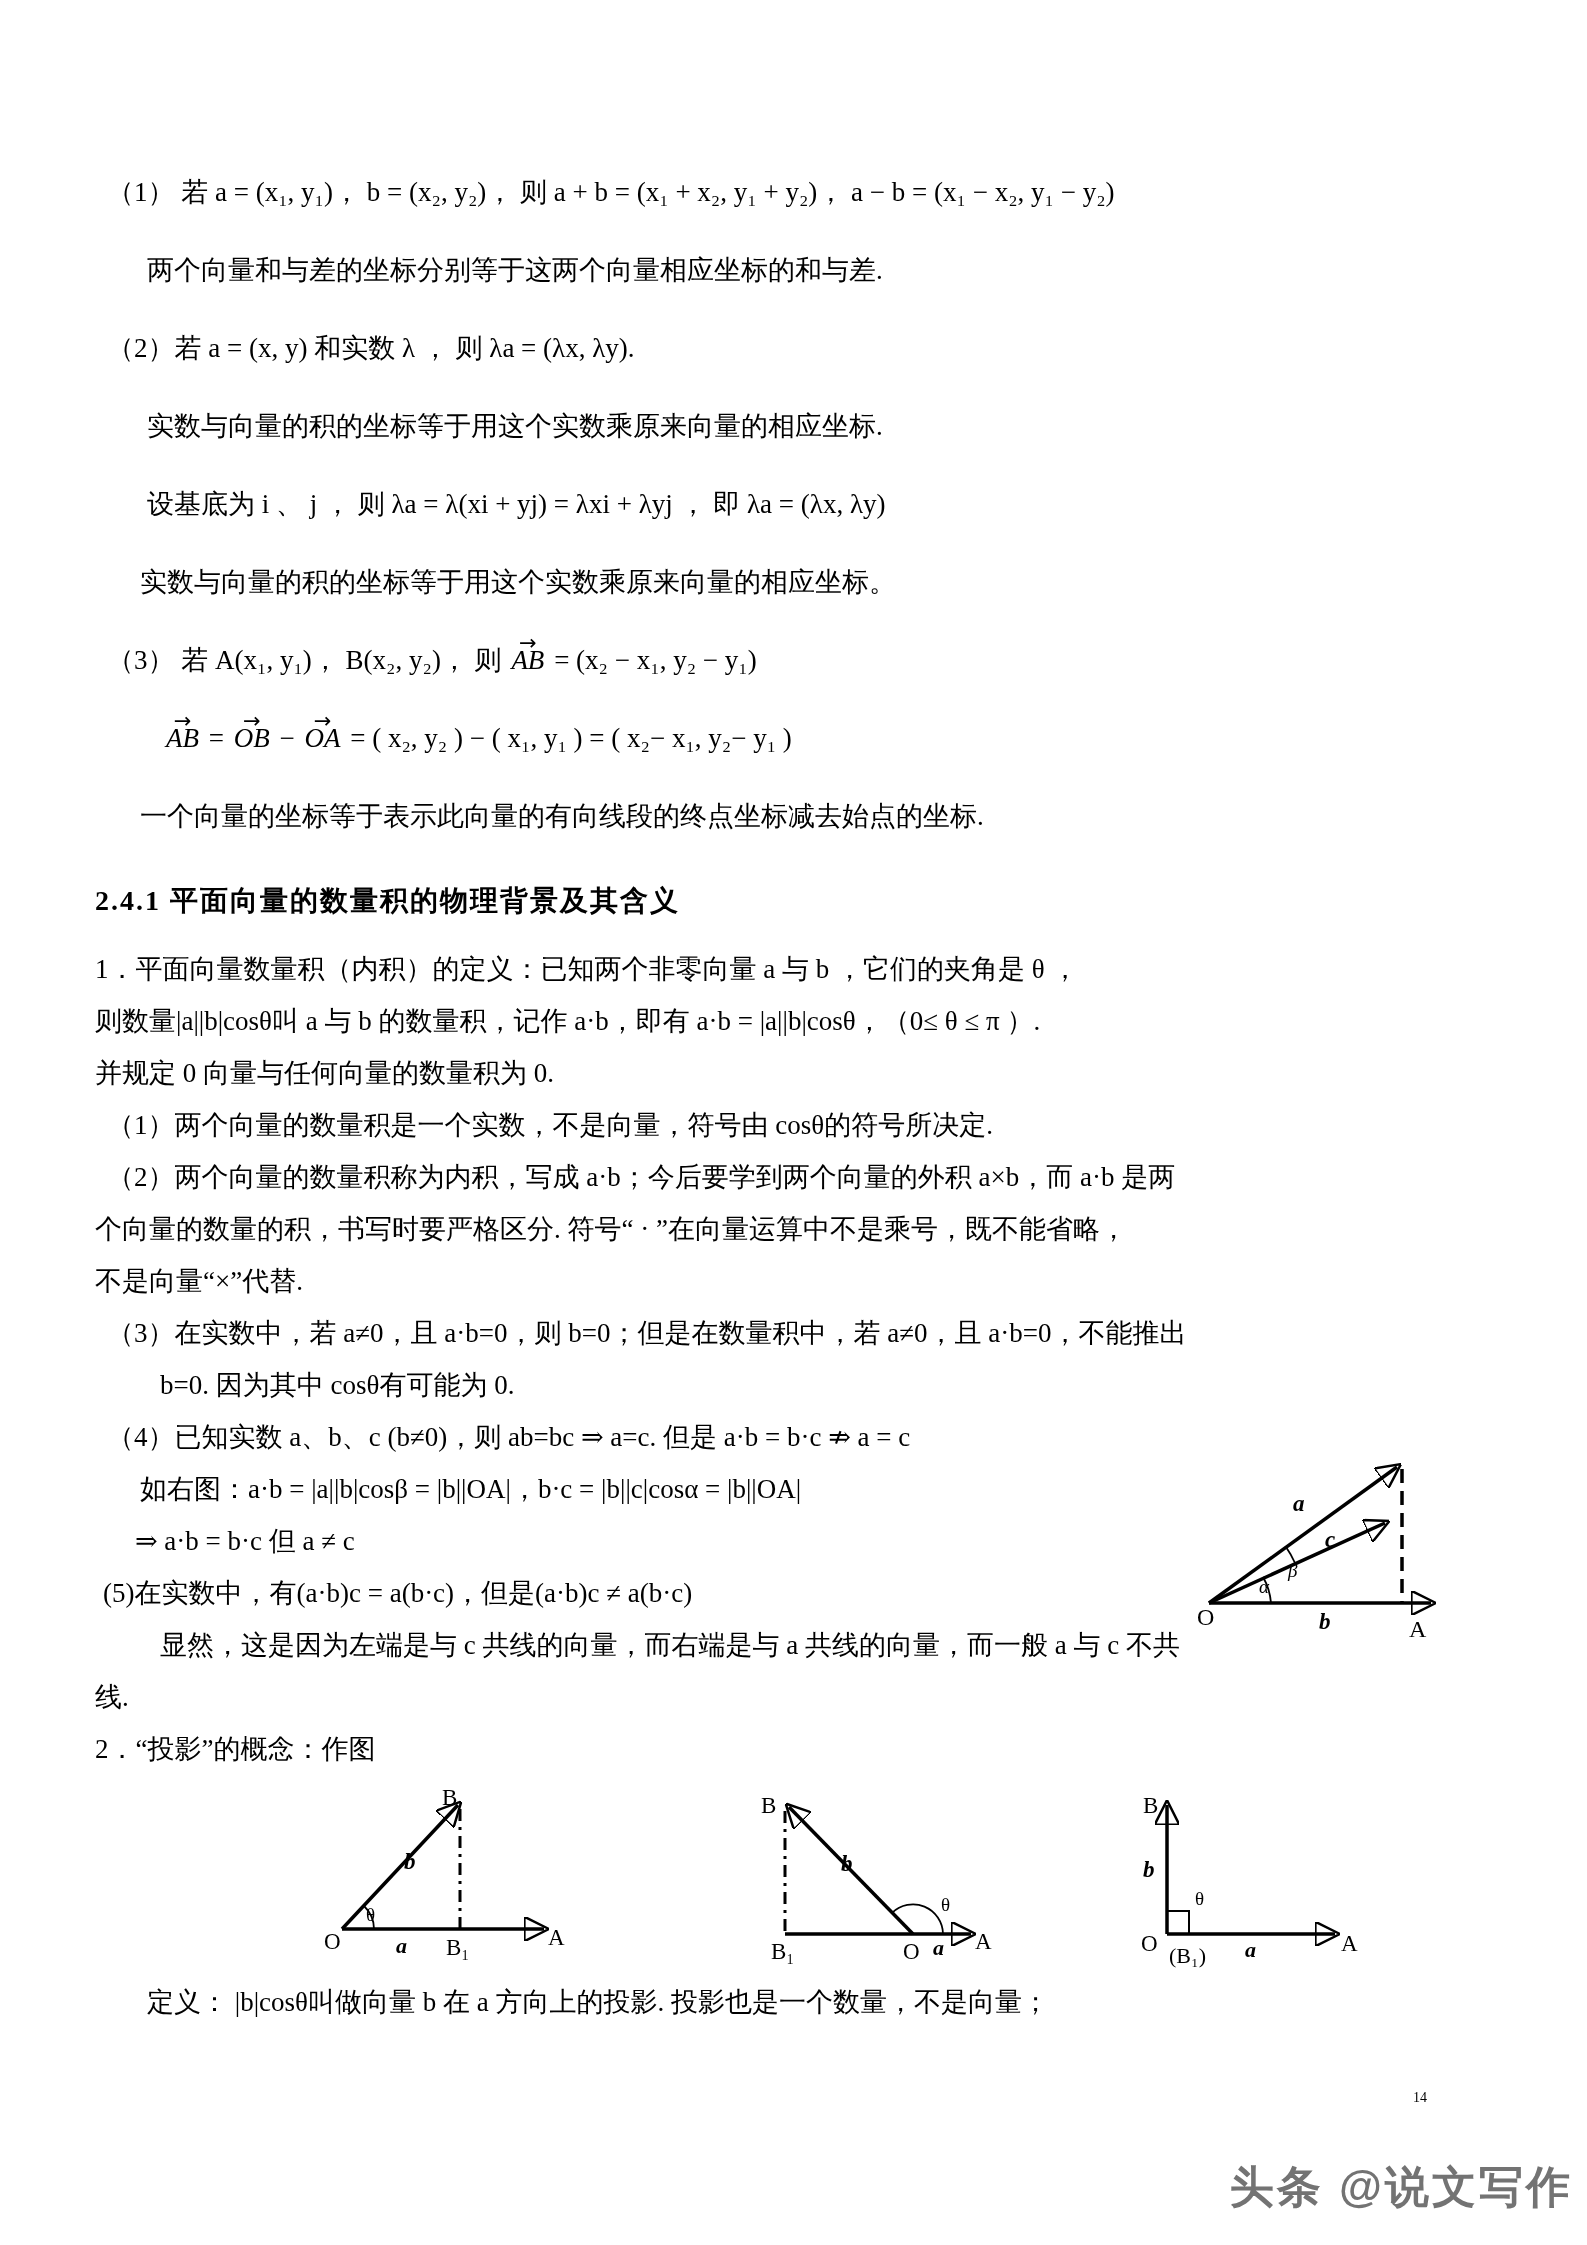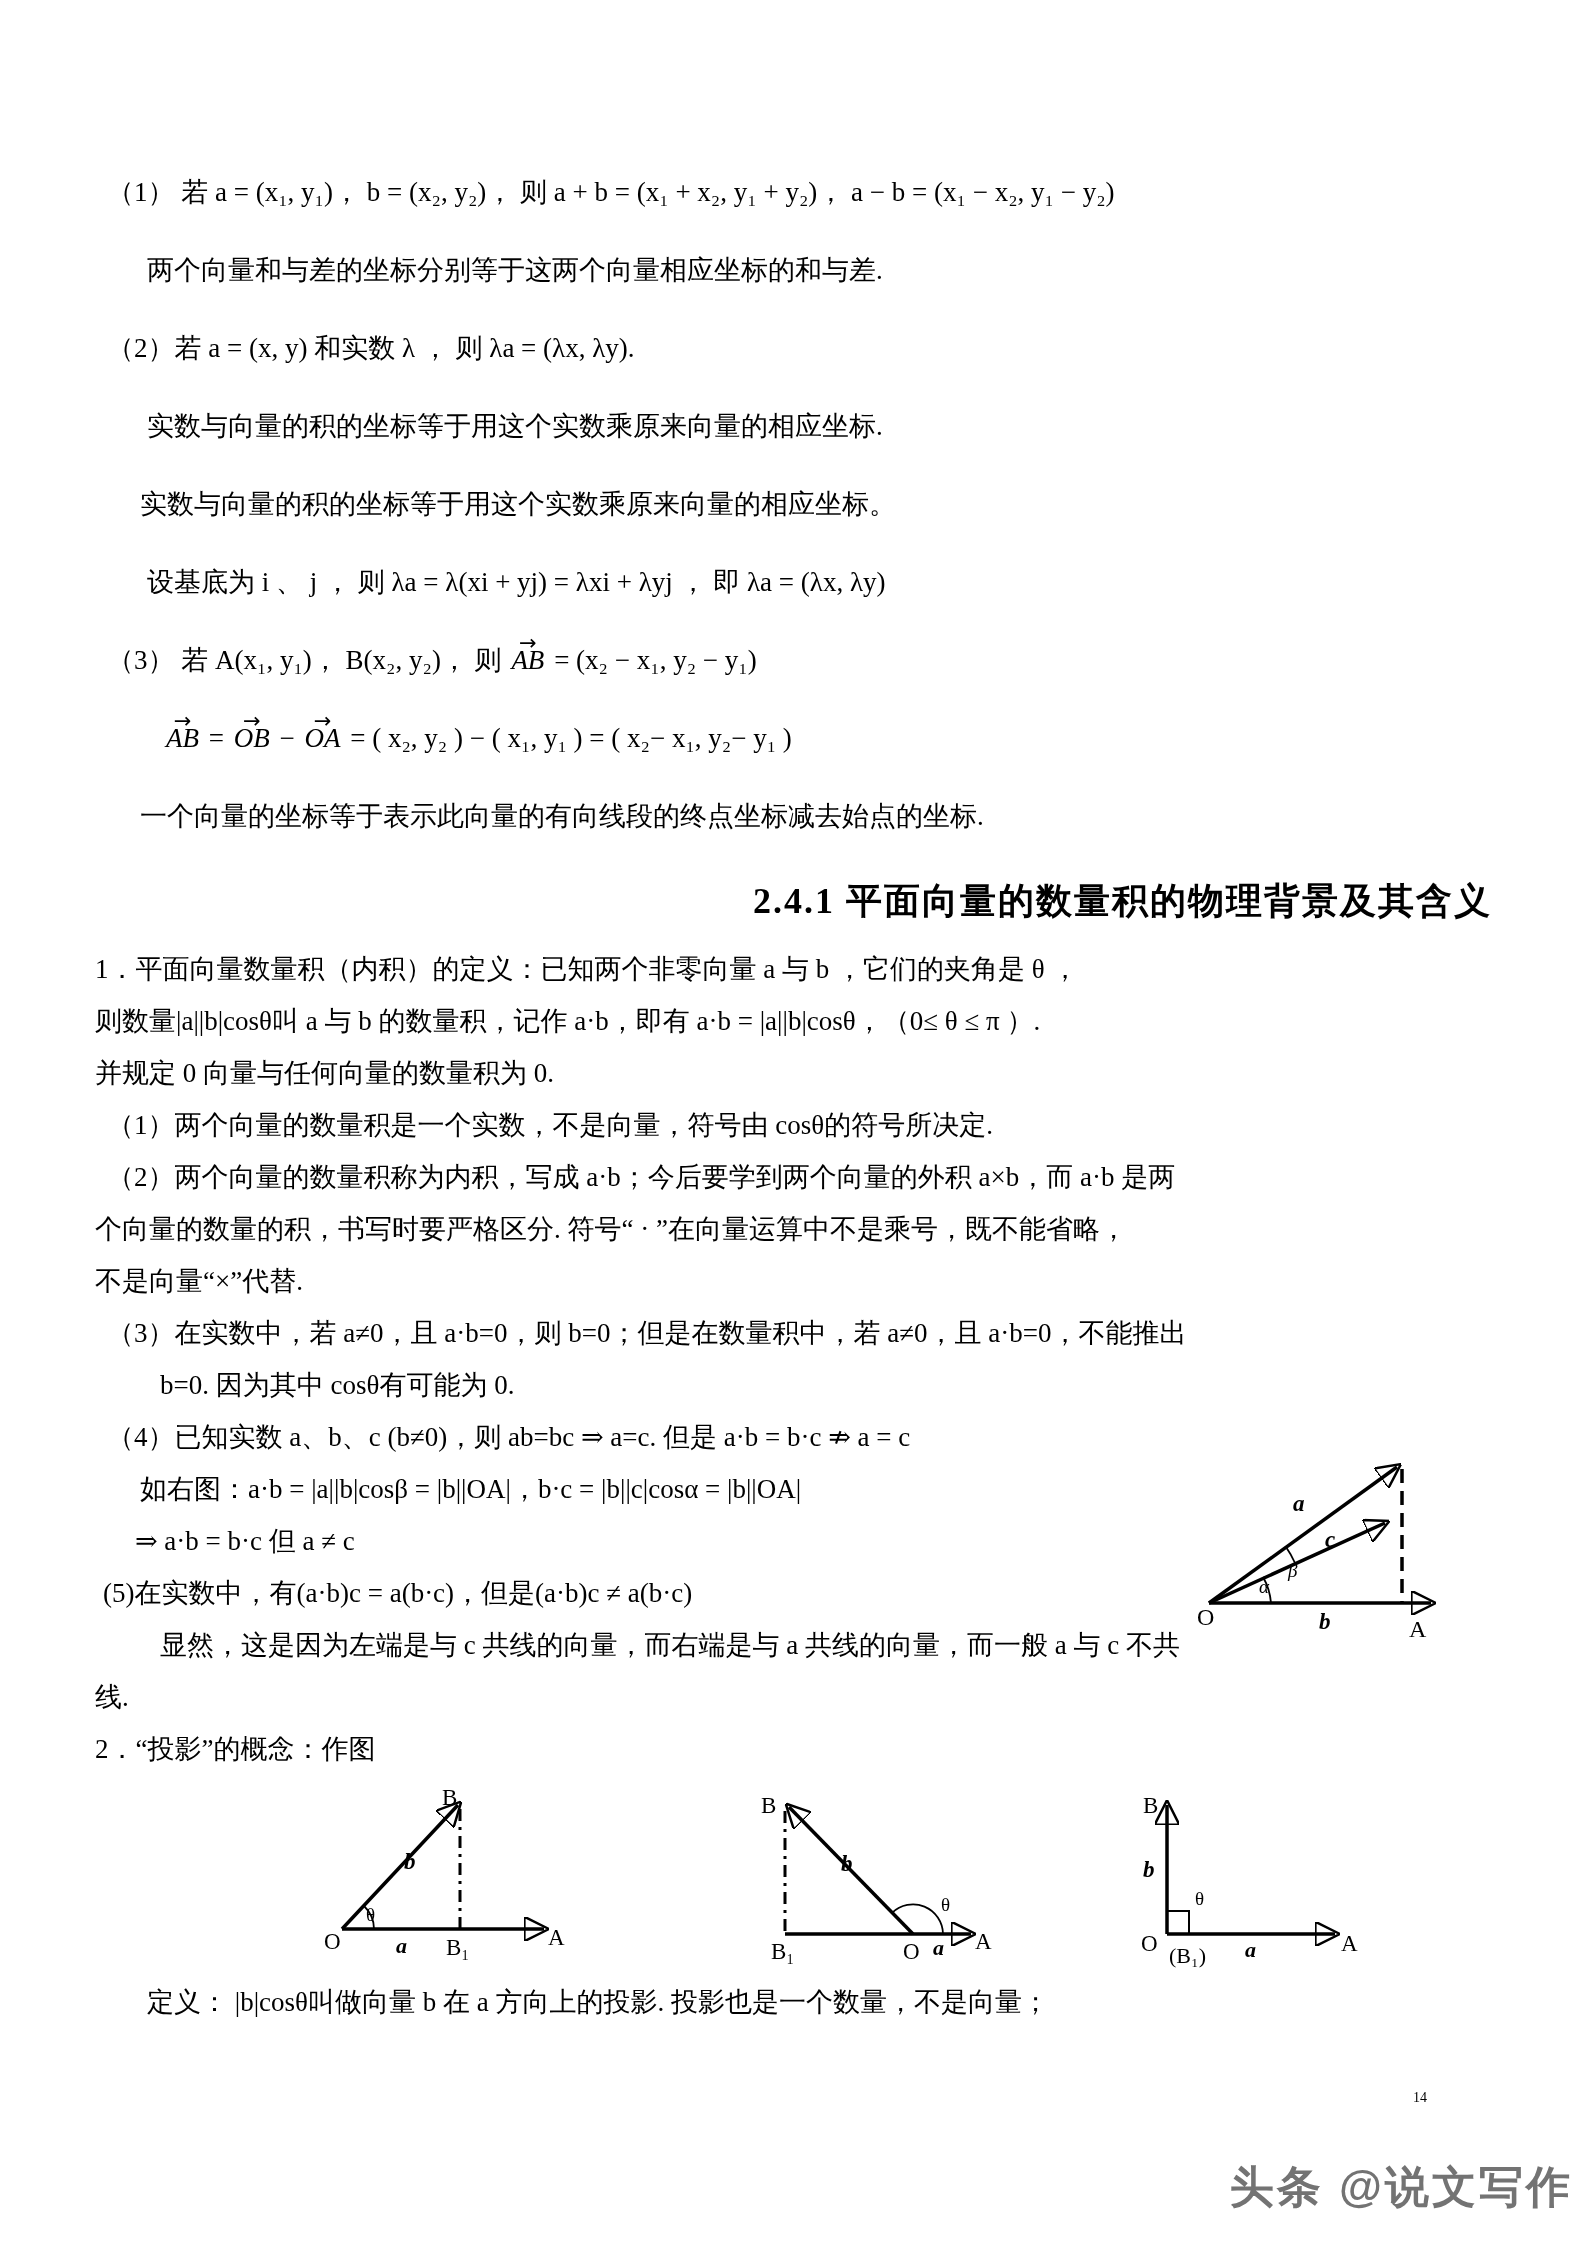--- a/index.html
+++ b/index.html
@@ -24,22 +24,22 @@
   .ind7{margin-left:8px;}
   .vecline{margin-top:12px;}
   .vec{position:relative;display:inline-block;font-style:italic;padding:0 3px;}
   .vec::before{
     content:"→";
     position:absolute;left:50%;transform:translateX(-50%);
     top:-0.80em;font-size:0.78em;font-style:normal;
     font-family:"DejaVu Sans",sans-serif;
   }
   .heading{
-    font-size:36px;font-weight:700;letter-spacing:2px;
-    text-align:right;margin:20px 0 18px 0;line-height:48px;
+    font-size:28px;font-weight:700;letter-spacing:2px;
+    text-align:left;margin:20px 0 18px 0;line-height:48px;
   }
   .figrow{position:relative;height:192px;margin-top:14px;}
   .figrow svg{position:absolute;top:0;}
   .definition{font-size:27px;line-height:36px;margin:3px 0 0 52px;white-space:nowrap;}
   .fig-right{position:absolute;left:1195px;top:1445px;}
   .page-number{
     position:absolute;top:2085px;right:160px;
     font-size:14px;line-height:26px;
   }
   .watermark{
@@ -61,22 +61,22 @@
   </defs>
 </svg>
 
 <div class="page">
   <div class="content">
 
     <p class="s1 ind1">（1） 若 a = (x₁, y₁)， b = (x₂, y₂)， 则 a + b = (x₁ + x₂, y₁ + y₂)， a − b = (x₁ − x₂, y₁ − y₂)</p>
     <p class="s1 ind2">两个向量和与差的坐标分别等于这两个向量相应坐标的和与差.</p>
     <p class="s1 ind1">（2）若 a = (x, y) 和实数 λ ， 则 λa = (λx, λy).</p>
     <p class="s1 ind2">实数与向量的积的坐标等于用这个实数乘原来向量的相应坐标.</p>
+    <p class="s1 ind2">设基底为 i 、 j ， 则 λa = λ(xi + yj) = λxi + λyj ， 即 λa = (λx, λy)</p>
     <p class="s1 ind5">实数与向量的积的坐标等于用这个实数乘原来向量的相应坐标。</p>
-    <p class="s1 ind2">设基底为 i 、 j ， 则 λa = λ(xi + yj) = λxi + λyj ， 即 λa = (λx, λy)</p>
 
     <p class="s1 ind1 vecline"><span>（3） 若 A(x₁, y₁)， B(x₂, y₂)， 则 </span><span class="vec">AB</span><span> = (x₂ − x₁, y₂ − y₁)</span></p>
 
     <p class="s1 ind3 vecline"><span class="vec">AB</span><span> = </span><span class="vec">OB</span><span> − </span><span class="vec">OA</span><span> = (  x₂,  y₂ )  −  ( x₁,  y₁ ) =  ( x₂−  x₁,   y₂−  y₁ )</span></p>
 
     <p class="s1 ind5">一个向量的坐标等于表示此向量的有向线段的终点坐标减去始点的坐标.</p>
 
     <h1 class="heading">2.4.1 平面向量的数量积的物理背景及其含义</h1>
 
     <p class="s2">1．平面向量数量积（内积）的定义：已知两个非零向量 a 与 b ，它们的夹角是 θ ，</p>

